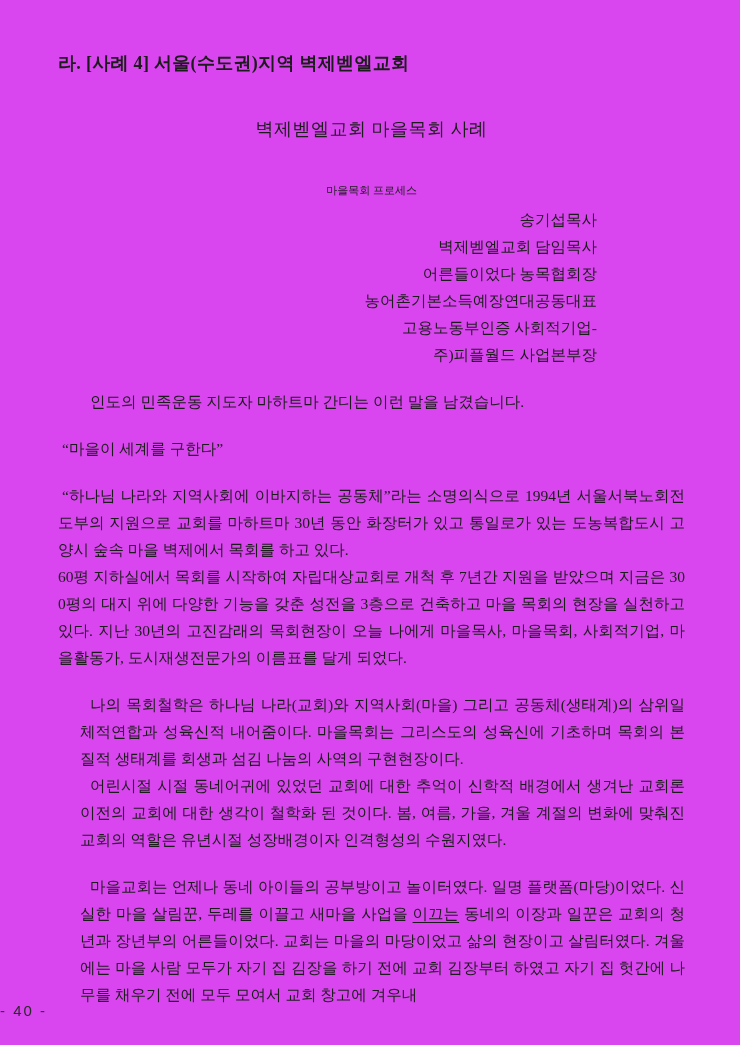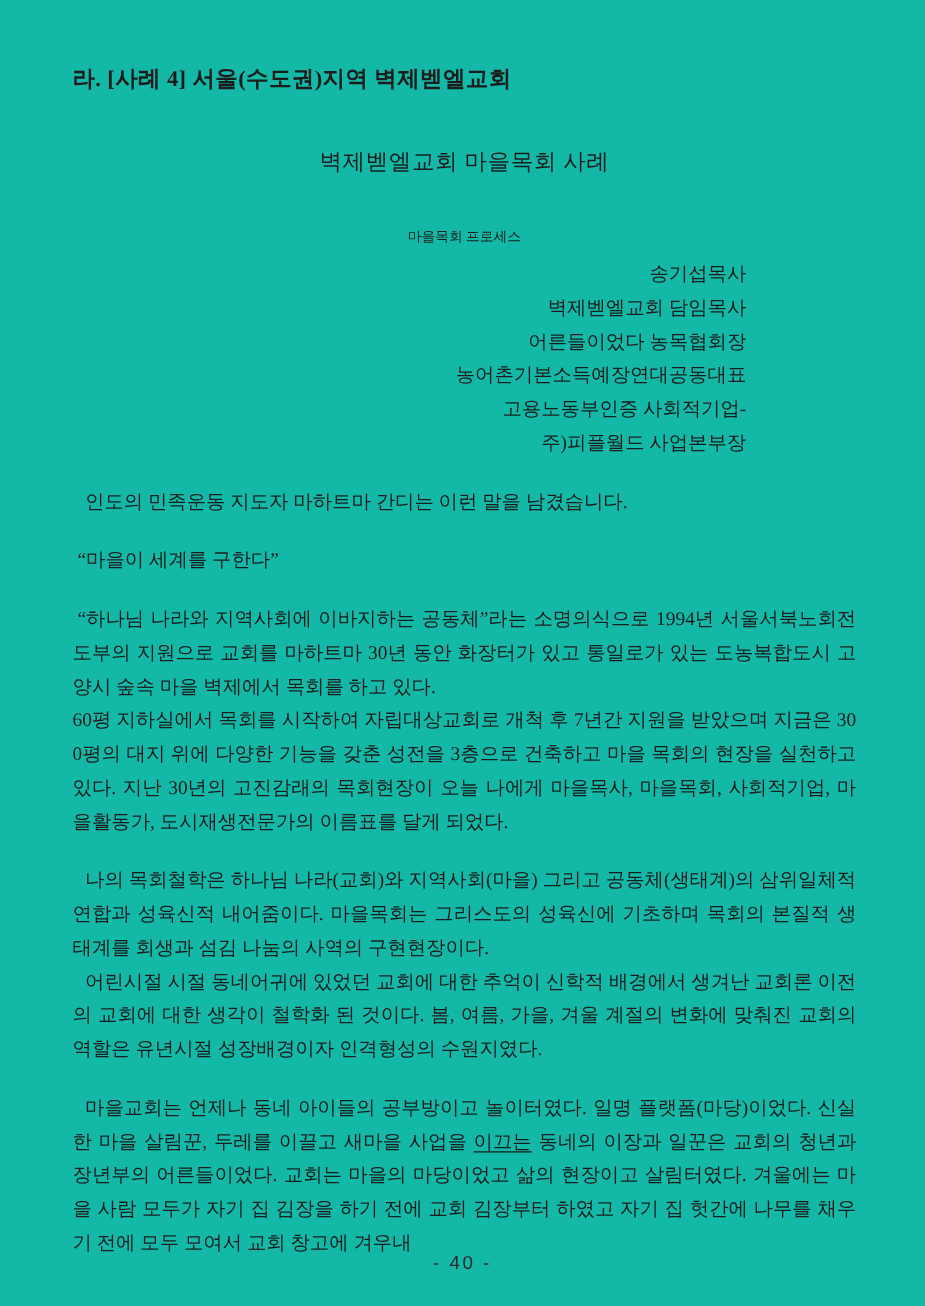--- a/index.html
+++ b/index.html
@@ -5,21 +5,21 @@
   html, body {
     margin: 0;
     padding: 0;
     background: #ffffff;
   }
   .page {
     position: relative;
     width: 740px;
     height: 1045px;
     margin: 0 auto;
-    background: #14b8a6;
+    background: #d946ef;
     color: #1c1c1c;
     font-family: "Liberation Serif", "DejaVu Serif", serif;
     box-sizing: border-box;
     padding: 50px 55px 14px 58px;
     overflow: hidden;
   }
   .heading {
     font-size: 18px;
     font-weight: bold;
     letter-spacing: 0.3px;
@@ -46,30 +46,30 @@
     font-size: 15.5px;
     line-height: 27px;
   }
   .body-text p {
     margin: 0;
     font-size: 15.5px;
     line-height: 27px;
     text-align: justify;
     word-break: break-all;
   }
-  p.indent { text-indent: 10px; }
+  p.indent { text-indent: 10px; margin-left: 22px; }
   p.quote-indent { text-indent: 4px; }
   .gap { margin-top: 20px !important; }
   .u { text-decoration: underline; text-underline-offset: 3px; }
   .page-number {
     position: absolute;
     left: 0;
     right: 0;
     bottom: 26px;
-    text-align: center;
+    text-align: left;
     font-size: 15px;
     letter-spacing: 2px;
     color: #2a2a2a;
     font-family: "Liberation Sans", "DejaVu Sans", sans-serif;
   }
 </style>
 </head>
 <body>
 
 <div class="page">

